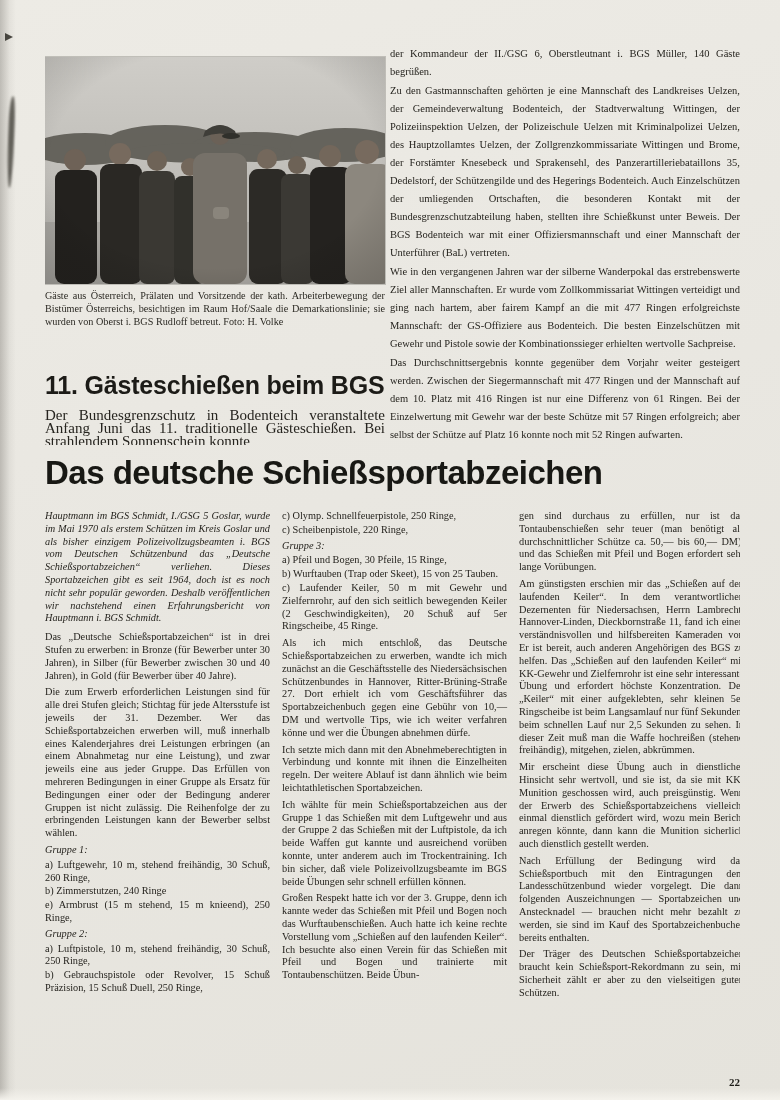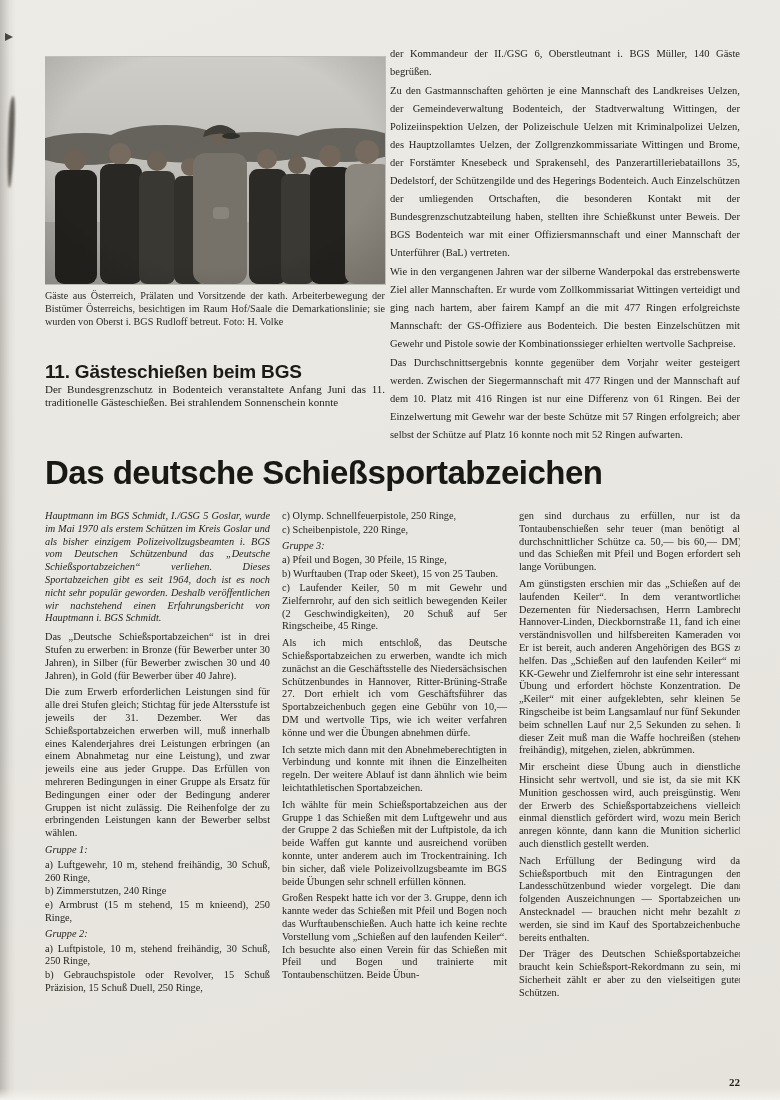--- a/index.html
+++ b/index.html
@@ -34,23 +34,23 @@
   
   .top-section { display:grid; grid-template-columns:340px 350px; column-gap:5px; height:400px; overflow:hidden; }
   .photo-wrap { margin-top:12px; }
   .photo { width:340px; height:227px; display:block; background:#bdbbb6; box-shadow:0 0 0 1px rgba(60,58,52,.25); }
   .caption {
     margin-top:5px; font-size:10.2px; line-height:13px;
     text-align:justify; hyphens:auto; color:#2b2923;
   }
   .heading-sans {
     font-family:"Liberation Sans", sans-serif; font-weight:bold;
-    font-size:19px; letter-spacing:-0.2px; color:#1c1b17; margin-top:33px;
-  }
-  .lead { font-size:11px; line-height:13px; text-align:justify; hyphens:auto; }
+    font-size:25px; letter-spacing:-0.2px; color:#1c1b17; margin-top:43px;
+  }
+  .lead { margin-top:9px; font-size:15px; line-height:13px; text-align:justify; hyphens:auto; }
 
   .col-right-top { font-size:10.5px; line-height:18px; text-align:justify; hyphens:auto; }
   .col-right-top p { margin-bottom:1px; }
   .sig-line { text-align:right; font-style:italic; margin-top:-13px; }
 
   
   .headline {
     font-family:"Liberation Sans", sans-serif; font-weight:bold;
     font-size:33px; letter-spacing:-0.5px; color:#181814; margin-top:9px;
   }

